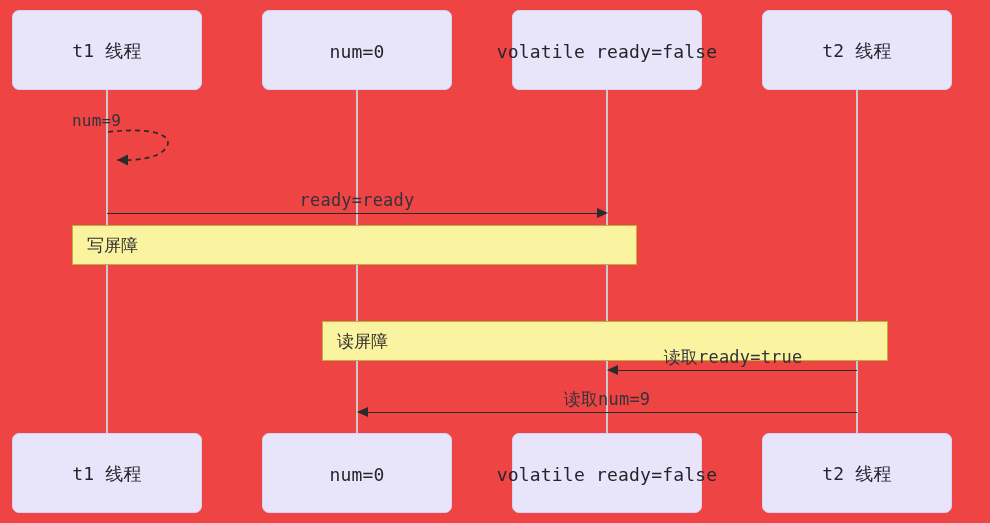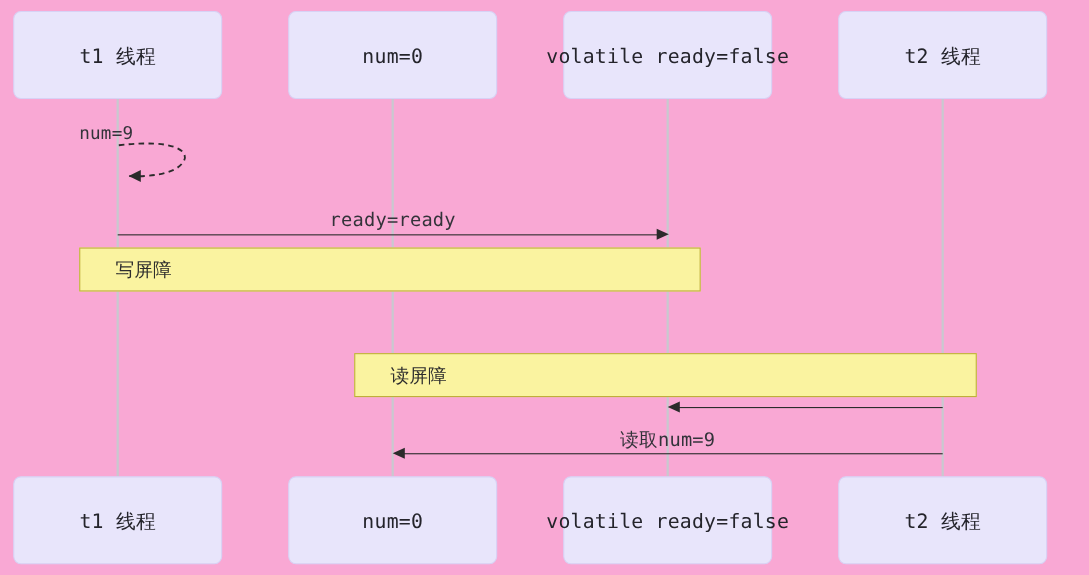--- a/index.html
+++ b/index.html
@@ -4,21 +4,21 @@
 <style>
   html, body {
     margin: 0;
     padding: 0;
     background: #ffffff;
   }
   #stage {
     position: relative;
     width: 990px;
     height: 523px;
-    background: #f9a8d4;
+    background: #ef4444;
     overflow: hidden;
     font-family: "DejaVu Sans Mono", "Liberation Mono", monospace;
   }
 
   
   .lifeline {
     position: absolute;
     width: 2px;
     background: #c9c9cf;
     top: 90px;
@@ -97,21 +97,21 @@
     position: absolute;
     background: #faf3a0;
     border: 1.6px solid #bfae3b;
     box-sizing: border-box;
     display: flex;
     align-items: center;
   }
   .note-label {
     font-size: 17px;
     color: #2d2d2d;
-    padding-left: 32px;
+    padding-left: 14px;
     white-space: nowrap;
     font-family: "DejaVu Sans", "Liberation Sans", sans-serif;
   }
 </style>
 </head>
 <body>
 
 <div id="stage">
 
   <div class="lifeline" style="left:106px;"></div>
@@ -143,20 +143,21 @@
   <div class="arrow-head right" style="left:597px; top:207.5px;"></div>
 
   <div class="note" style="left:72px; top:225px; width:565px; height:40px;">
     <span class="note-label">写屏障</span>
   </div>
 
   <div class="note" style="left:322px; top:281px; width:566px; height:40px;margin-top:40px;">
     <span class="note-label">读屏障</span>
   </div>
 
+  <div class="msg-label" style="left:733px; top:346px;">读取ready=true</div>
   <div class="msg-line" style="left:617px; top:370px; width:240px;"></div>
   <div class="arrow-head left" style="left:607px; top:364.5px;"></div>
 
   <div class="msg-label" style="left:607px; top:388px;">读取num=9</div>
   <div class="msg-line" style="left:367px; top:412px; width:490px;"></div>
   <div class="arrow-head left" style="left:357px; top:406.5px;"></div>
 
   <div class="participant" style="left:12px;  top:433px;">
     <span class="participant-label">t1 线程</span>
   </div>

